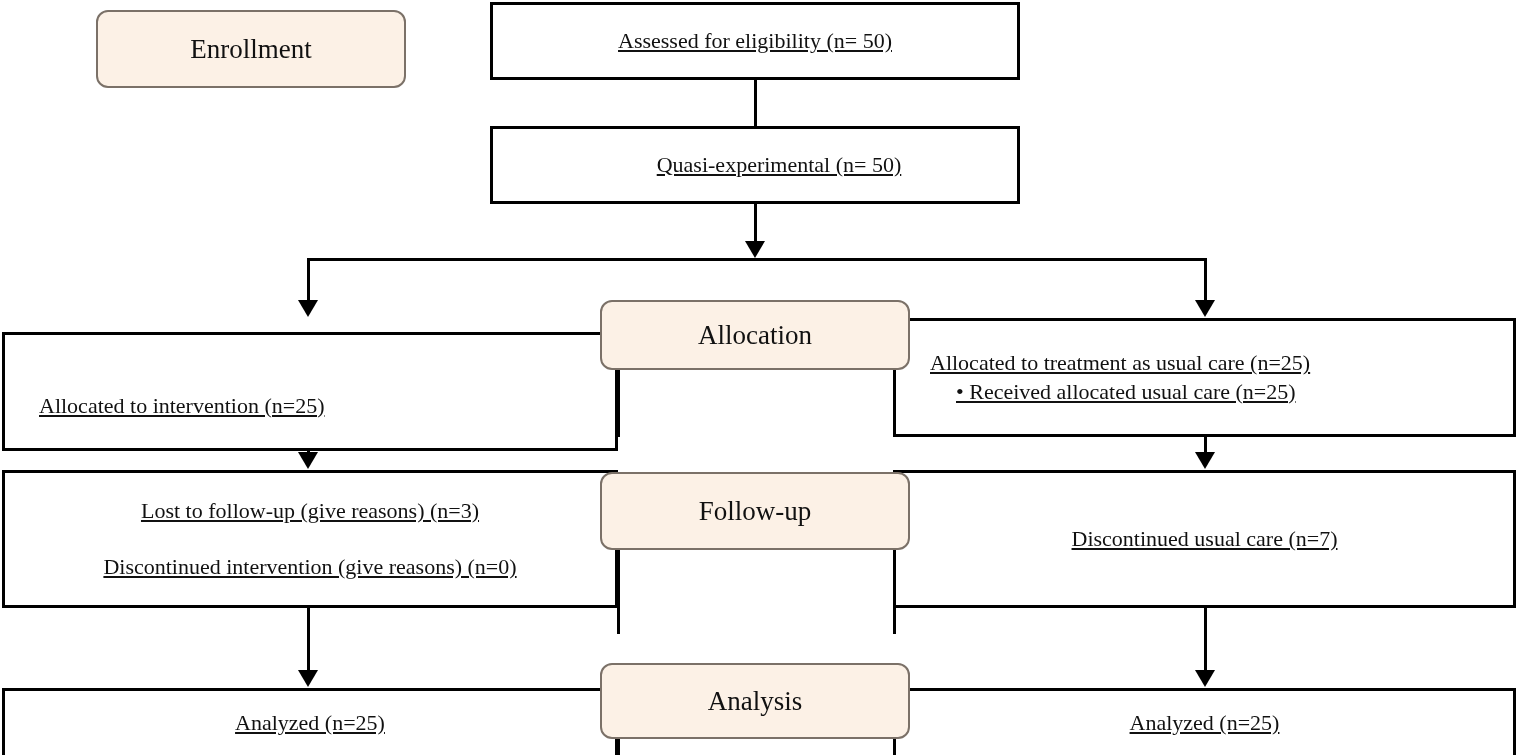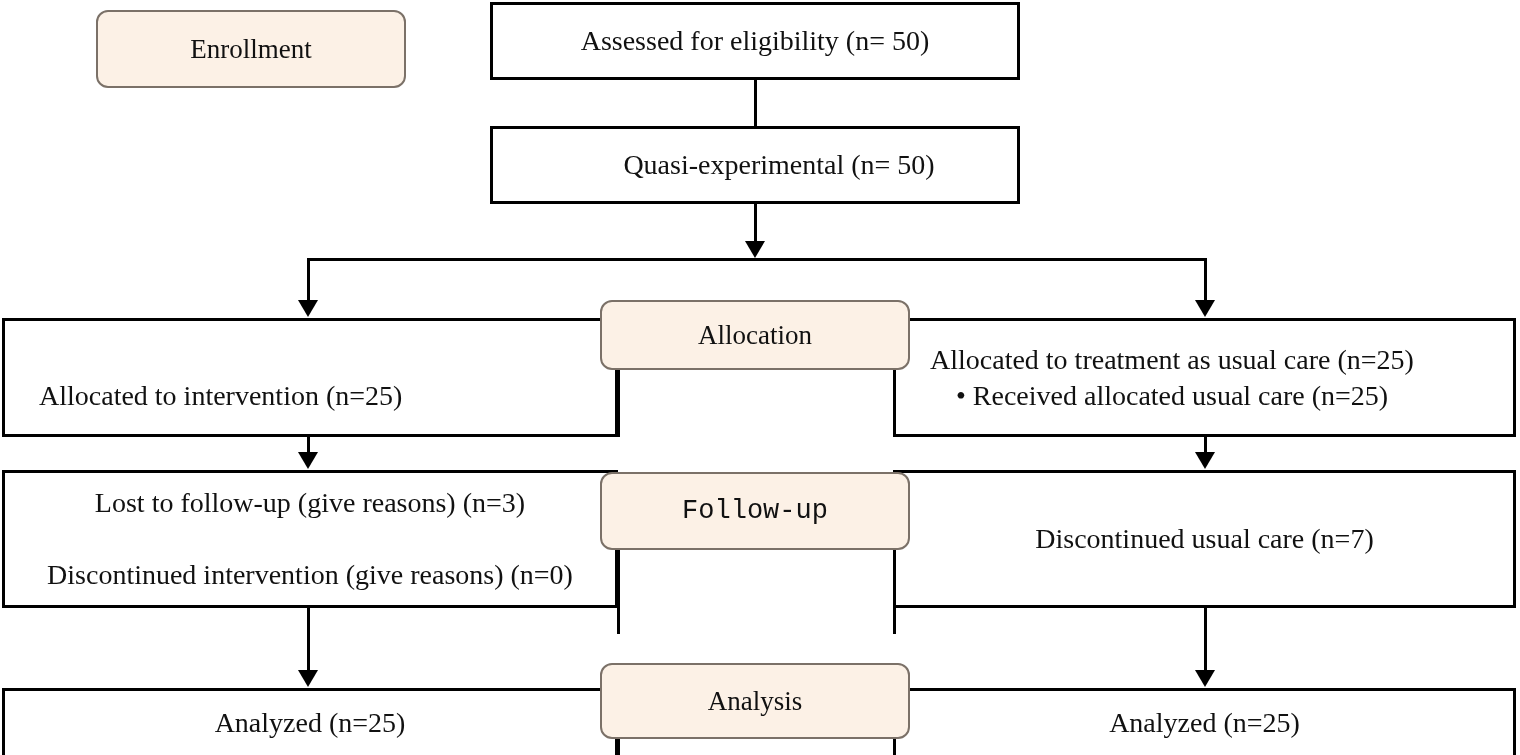--- a/index.html
+++ b/index.html
@@ -22,25 +22,26 @@
     position: absolute;
     border: 3px solid #000000;
     background: #ffffff;
     display: flex;
     align-items: center;
     justify-content: center;
     color: #111111;
     z-index: 2;
   }
   .fbox .txt {
-    font-size: 28px;
+    font-size: 22px;
     line-height: 1.28;
     text-align: center;
     white-space: pre-line;
     padding: 0 10px;
+    text-decoration: underline;
   }
   .fbox.left-align .txt {
     text-align: left;
     width: 100%;
     padding-left: 34px;
   }
   .fbox .txt .bullet-line { display: block; padding-left: 26px; }
 
   
   .pill {
@@ -102,21 +103,21 @@
   <div class="arrowhead" style="left:745px; top:241px;"></div>
 
   <div class="hline" style="left:307px; top:258px; width:900px;"></div>
 
   <div class="vline" style="left:307px; top:258px; height:44px;"></div>
   <div class="arrowhead" style="left:298px; top:300px;"></div>
 
   <div class="vline" style="left:1204px; top:258px; height:44px;"></div>
   <div class="arrowhead" style="left:1195px; top:300px;"></div>
 
-  <div class="fbox left-align" style="left:2px; top:318px; width:616px; height:119px;">
+  <div class="fbox left-align" style="left:2px; top:332px; width:616px; height:119px;">
     <span class="txt">
       <span>Allocated to intervention (n=25)</span>
     </span>
   </div>
 
   <div class="fbox left-align" style="left:893px; top:318px; width:623px; height:119px;">
     <span class="txt">
       <span>Allocated to treatment as usual care (n=25)</span>
       <span class="bullet-line">• Received allocated usual care (n=25)</span>
     </span>
@@ -141,21 +142,21 @@
       <span style="display:block">Discontinued intervention (give reasons) (n=0)</span>
     </span>
   </div>
 
   <div class="fbox" style="left:893px; top:470px; width:623px; height:138px;">
     <span class="txt">
       <span style="display:block">Discontinued usual care (n=7)</span>
     </span>
   </div>
 
-  <div class="pill" style="left:600px; top:472px; width:310px; height:78px;font-family:Liberation Mono, monospace;">
+  <div class="pill" style="left:600px; top:472px; width:310px; height:78px;">
     <span class="txt">Follow-up</span>
   </div>
 
   <div class="vline" style="left:617px; top:550px; height:58px;"></div>
   <div class="vline" style="left:893px; top:550px; height:58px;"></div>
 
   <div class="vline" style="left:307px; top:608px; height:63px;"></div>
   <div class="arrowhead" style="left:298px; top:670px;"></div>
 
   <div class="vline" style="left:1204px; top:608px; height:63px;"></div>

